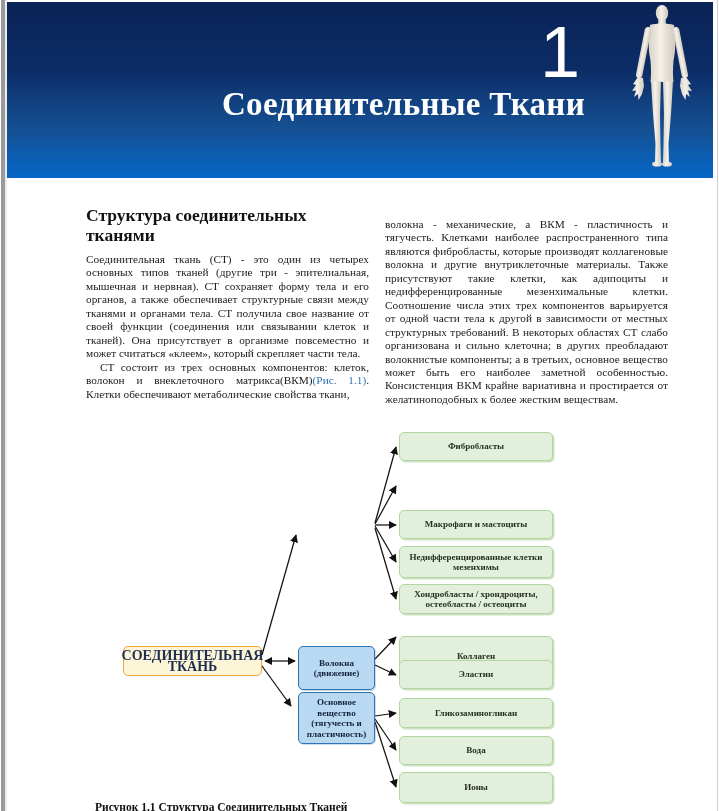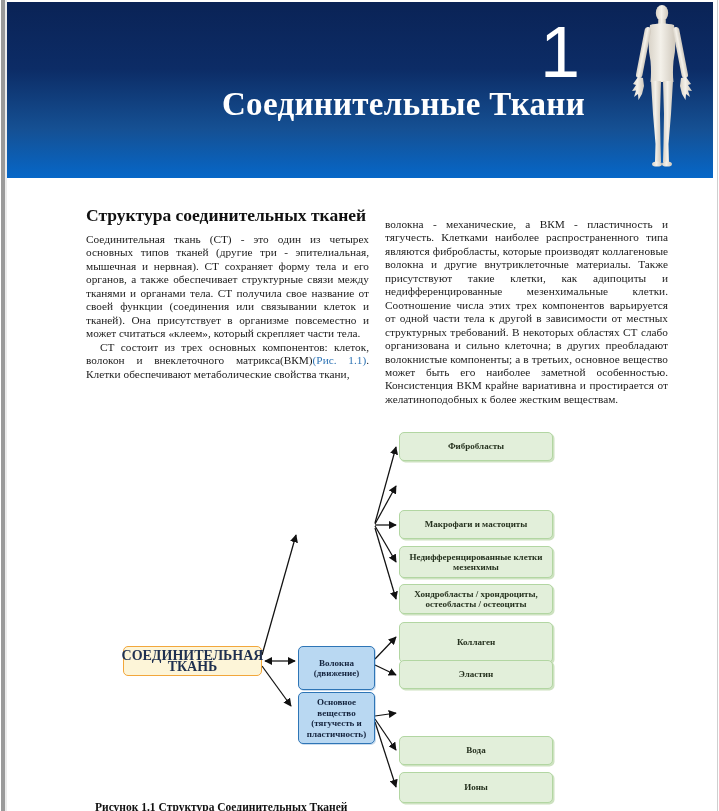--- a/index.html
+++ b/index.html
@@ -35,21 +35,21 @@
   .node-root{left:123px;top:646px;width:139px;height:30px;font-size:14px;line-height:11px;
       background:var(--root_fill,#fdf5d8);border:1.6px solid var(--root_border,#f2a73b);color:#1f3050;}
   .node-branch{left:298px;width:77px;font-size:9px;line-height:10.5px;
       background:var(--branch_fill,#b9d8f2);border:1.6px solid var(--branch_border,#2e75b6);color:#14233d;
       box-shadow:1px 1px 0 rgba(46,117,182,.25);}
   .nb0{top:509px;height:32px;} .nb1{top:646px;height:44px;} .nb2{top:692px;height:52px;}
   .node-leaf{left:399px;width:154px;font-size:9px;line-height:10.5px;
       background:var(--leaf_fill,#e2efda);border:1.4px solid var(--leaf_border,#b2d6a2);color:#26321f;
       box-shadow:1.5px 1.5px 0 #cde2c0;}
   .ng0{top:432px;height:29px;} .ng1{top:471px;height:29px;} .ng2{top:510px;height:29px;}
-  .ng3{top:546px;height:32px;} .ng4{top:584px;height:30px;} .ng5{top:622px;height:41px;}
+  .ng3{top:546px;height:32px;} .ng4{top:584px;height:30px;} .ng5{top:636px;height:41px;}
   .ng6{top:660px;height:29px;} .ng7{top:698px;height:30px;} .ng8{top:736px;height:29px;}
   .ng9{top:772px;height:31px;}
 
   .arrows{position:absolute;left:86px;top:425px;width:500px;height:386px;pointer-events:none;}
   .arrows line{stroke:#111;stroke-width:1.25;}
 
   .figure-caption{position:absolute;left:95px;top:801px;font-size:11.5px;font-weight:bold;color:#111;white-space:nowrap;}
 </style>
 </head>
 <body>
@@ -85,21 +85,21 @@
         <path d="M24,77 L34,77 L33,110 L33.5,140 L34,158 L28,158 L28.5,140 L26,110 Z"></path>
         <path d="M46,77 L36,77 L37,110 L36.5,140 L36,158 L42,158 L41.5,140 L44,110 Z"></path>
         <ellipse cx="30" cy="160" rx="5" ry="2.6"></ellipse>
         <ellipse cx="40" cy="160" rx="5" ry="2.6"></ellipse>
       </g>
     </svg>
   </header>
 
   <section class="columns">
     <div class="col col-left">
-      <h2 class="section-heading">Структура соединительных тканей</h2>
+      <h2 class="section-heading">Структура соединительных тканями</h2>
       <p class="body-par">Соединительная ткань (СТ) - это один из четырех основных типов тканей (другие три - эпителиальная, мышечная и нервная). СТ сохраняет форму тела и его органов, а также обеспечивает структурные связи между тканями и органами тела. СТ получила свое название от своей функции (соединения или связывании клеток и тканей). Она присутствует в организме повсеместно и может считаться «клеем», который скрепляет части тела.</p>
       <p class="body-par indent"><span>СТ состоит из трех основных компонентов: клеток, волокон и внеклеточного матрикса(ВКМ)</span><a class="figref">(Рис. 1.1)</a><span>. Клетки обеспечивают метаболические свойства ткани,</span></p>
     </div>
     <div class="col col-right">
       <p class="body-par">волокна - механические, а ВКМ -  пластичность и тягучесть. Клетками наиболее распространенного типа являются фибробласты, которые производят коллагеновые волокна и другие внутриклеточные материалы. Также присутствуют такие клетки, как адипоциты и недифференцированные мезенхимальные клетки. Соотношение числа этих трех компонентов варьируется от одной части тела к другой в зависимости от местных структурных требований. В некоторых областях СТ слабо организована и сильно клеточна; в других преобладают волокнистые компоненты; а в третьих, основное вещество может быть его наиболее заметной особенностью. Консистенция ВКМ крайне вариативна и простирается от желатиноподобных к более жестким веществам.</p>
     </div>
   </section>
 
   <svg class="arrows" viewBox="0 0 500 386" xmlns="http://www.w3.org/2000/svg">
     <defs>
@@ -126,17 +126,18 @@
 
   <div class="diagram-node node-branch nb1">Волокна (движение)</div>
   <div class="diagram-node node-branch nb2">Основное вещество (тягучесть и пластичность)</div>
 
   <div class="diagram-node node-leaf ng0">Фибробласты</div>
   <div class="diagram-node node-leaf ng2">Макрофаги и мастоциты</div>
   <div class="diagram-node node-leaf ng3">Недифференцированные клетки мезенхимы</div>
   <div class="diagram-node node-leaf ng4">Хондробласты / хрондроциты, остеобласты / остеоциты</div>
   <div class="diagram-node node-leaf ng5">Коллаген</div>
   <div class="diagram-node node-leaf ng6">Эластин</div>
+  <div class="diagram-node node-leaf ng7">Гликозаминогликан</div>
   <div class="diagram-node node-leaf ng8">Вода</div>
   <div class="diagram-node node-leaf ng9">Ионы</div>
 
   <div class="figure-caption">Рисунок 1.1 Структура Соединительных Тканей</div>
 </div>
 
 </body></html>

